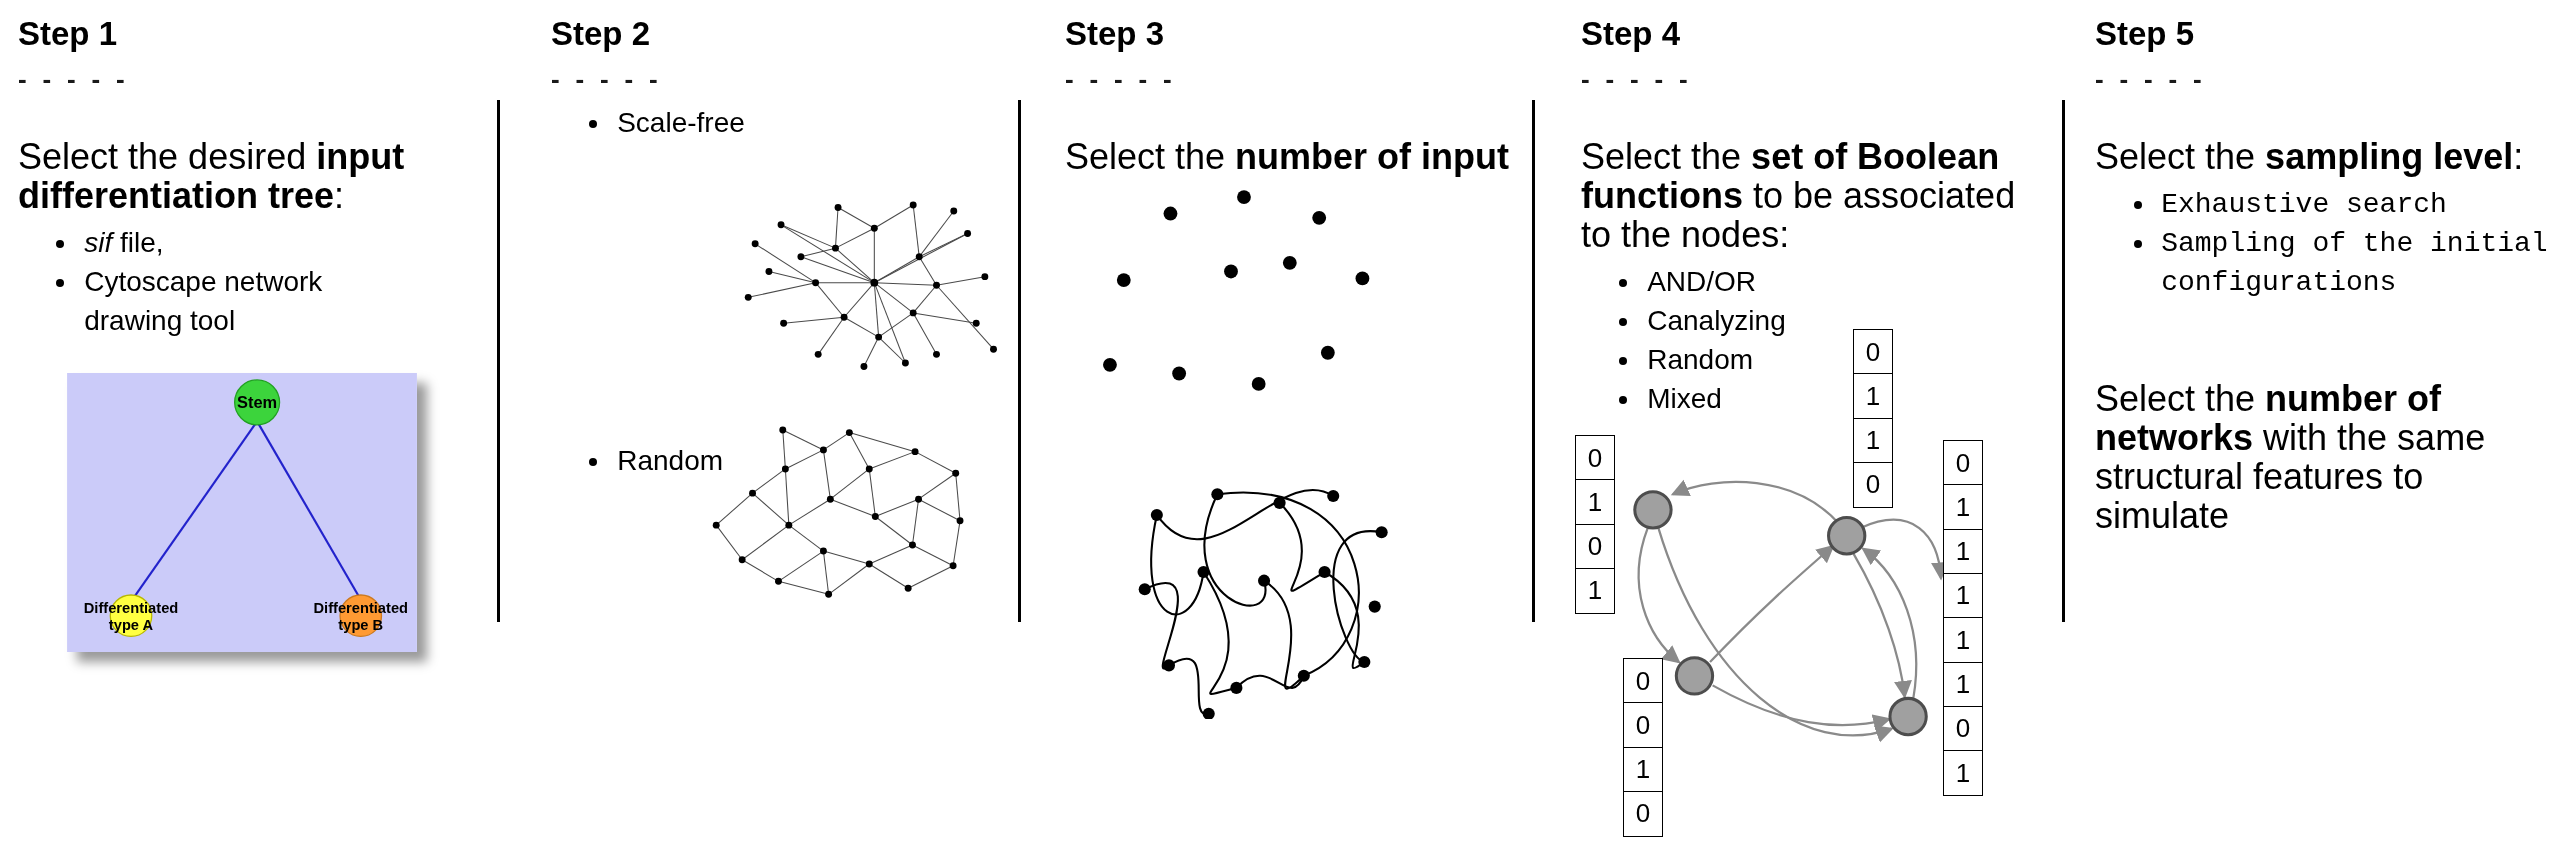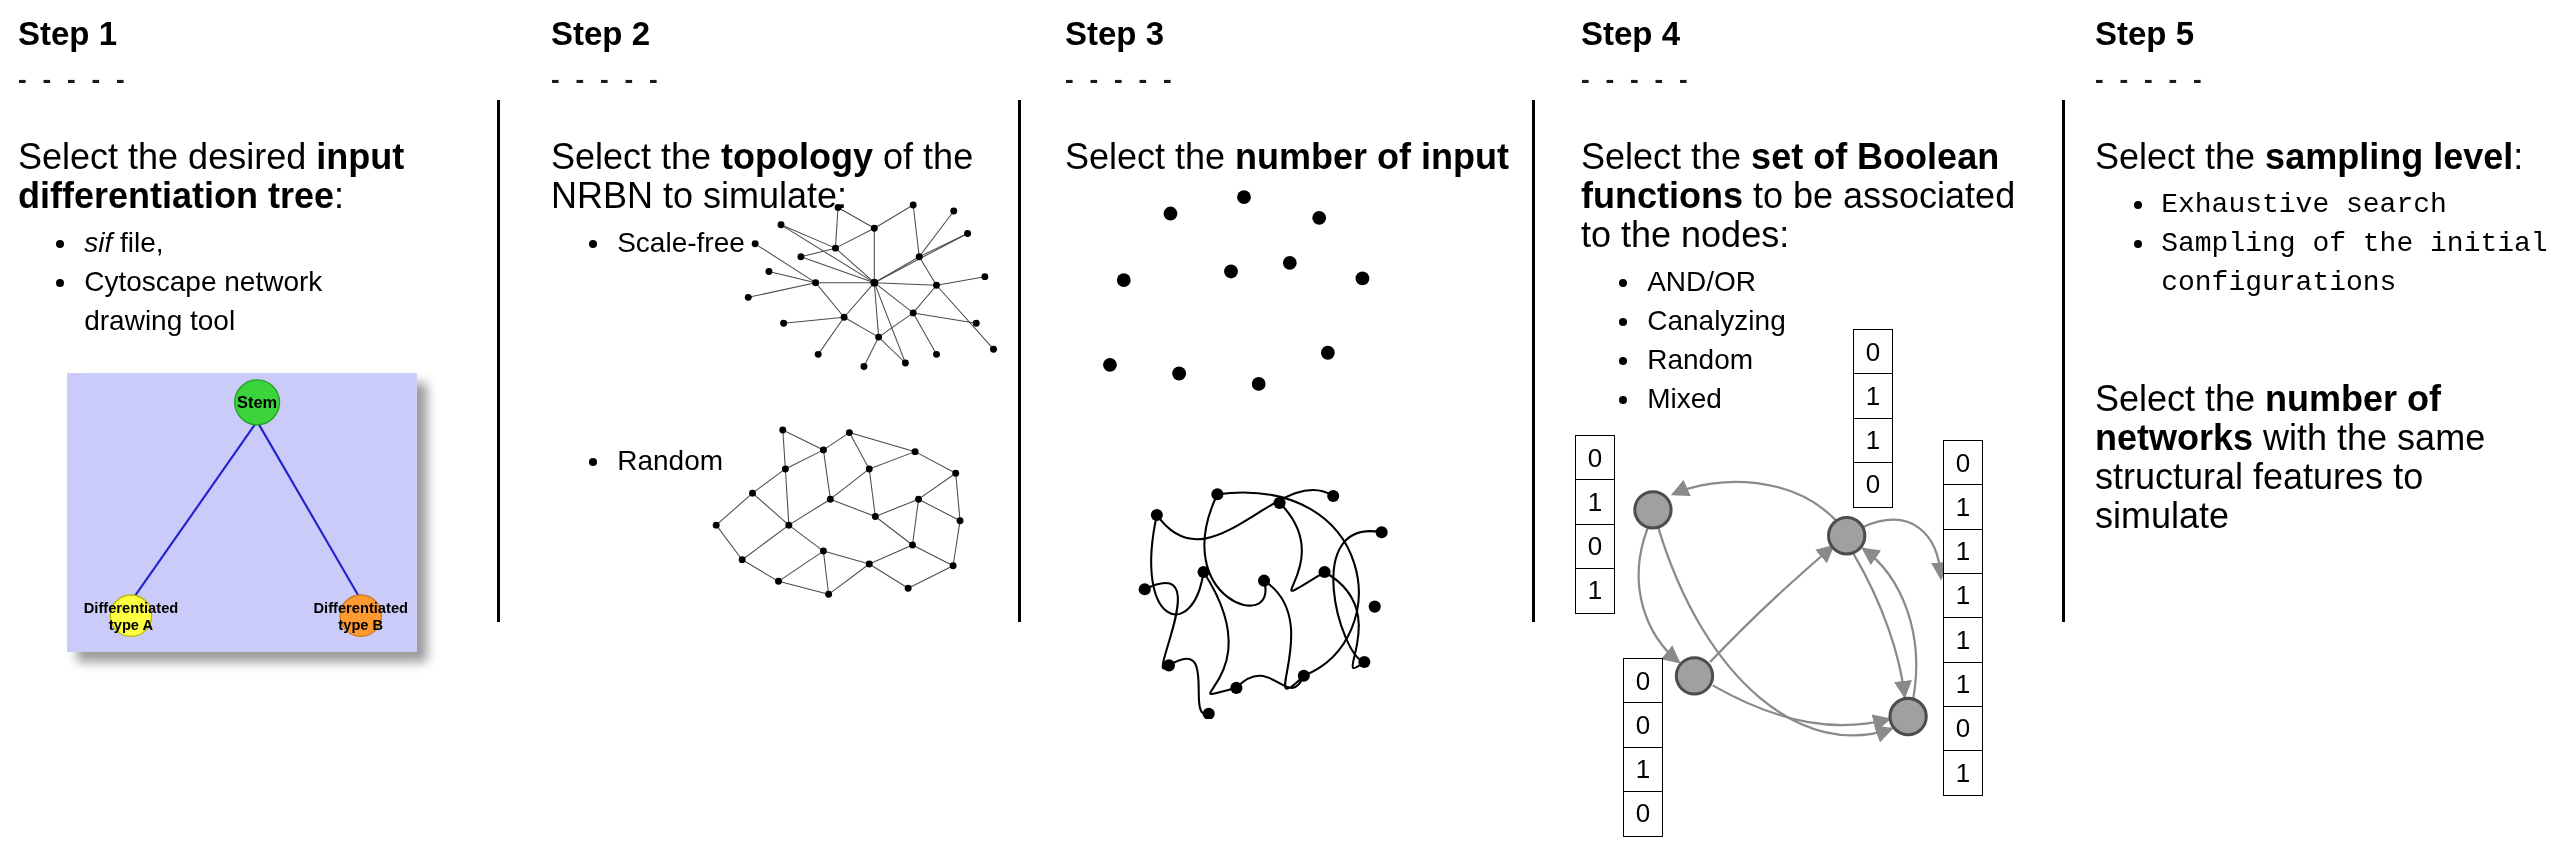--- a/index.html
+++ b/index.html
@@ -59,21 +59,20 @@
       <text x="340" y="278" class="tree-label">Differentiated</text>
       <text x="340" y="297" class="tree-label">type B</text>
     </svg>
   </div>
 
   <div class="vdivider" style="left:497px;"></div>
 
   <div class="col" style="left:551px;width:433px;">
     <h2 class="step-title">Step 2</h2>
     <div class="dashes">- - - - -</div>
-    <p class="intro"><span>Select the </span><strong>topology</strong><span> of the NRBN to simulate:</span></p>
     <ul class="bullets">
       <li><span>Scale-free</span></li>
     </ul>
     <ul class="bullets abs" style="top:417px;left:0;">
       <li><span>Random</span></li>
     </ul>
   </div>
 
   <svg class="fig" style="left:736px;top:192px;" width="268" height="190" viewBox="0 0 310 220">
     <g class="net-edges">

